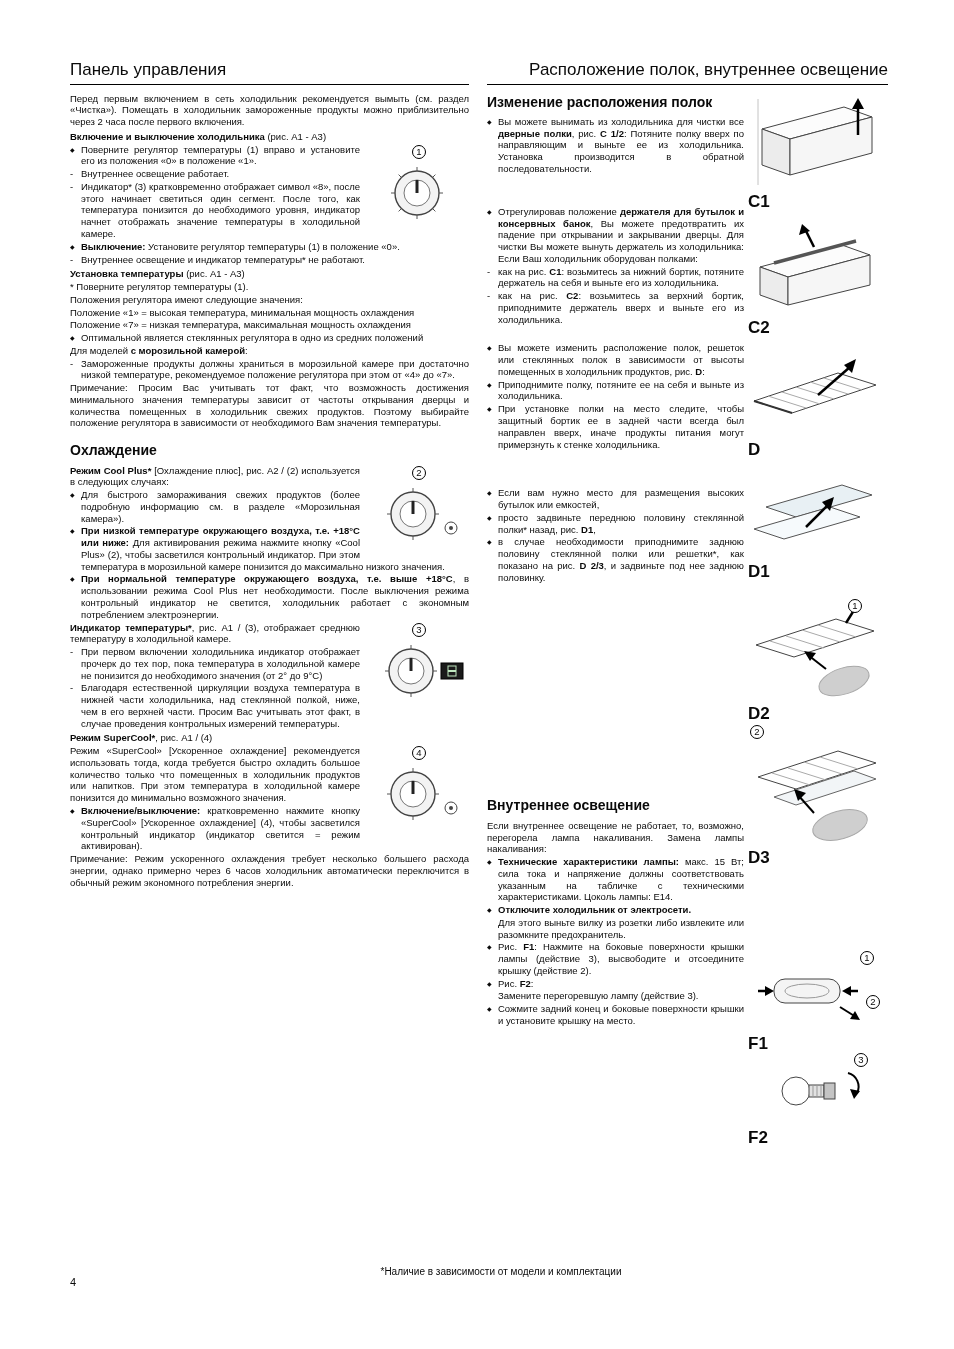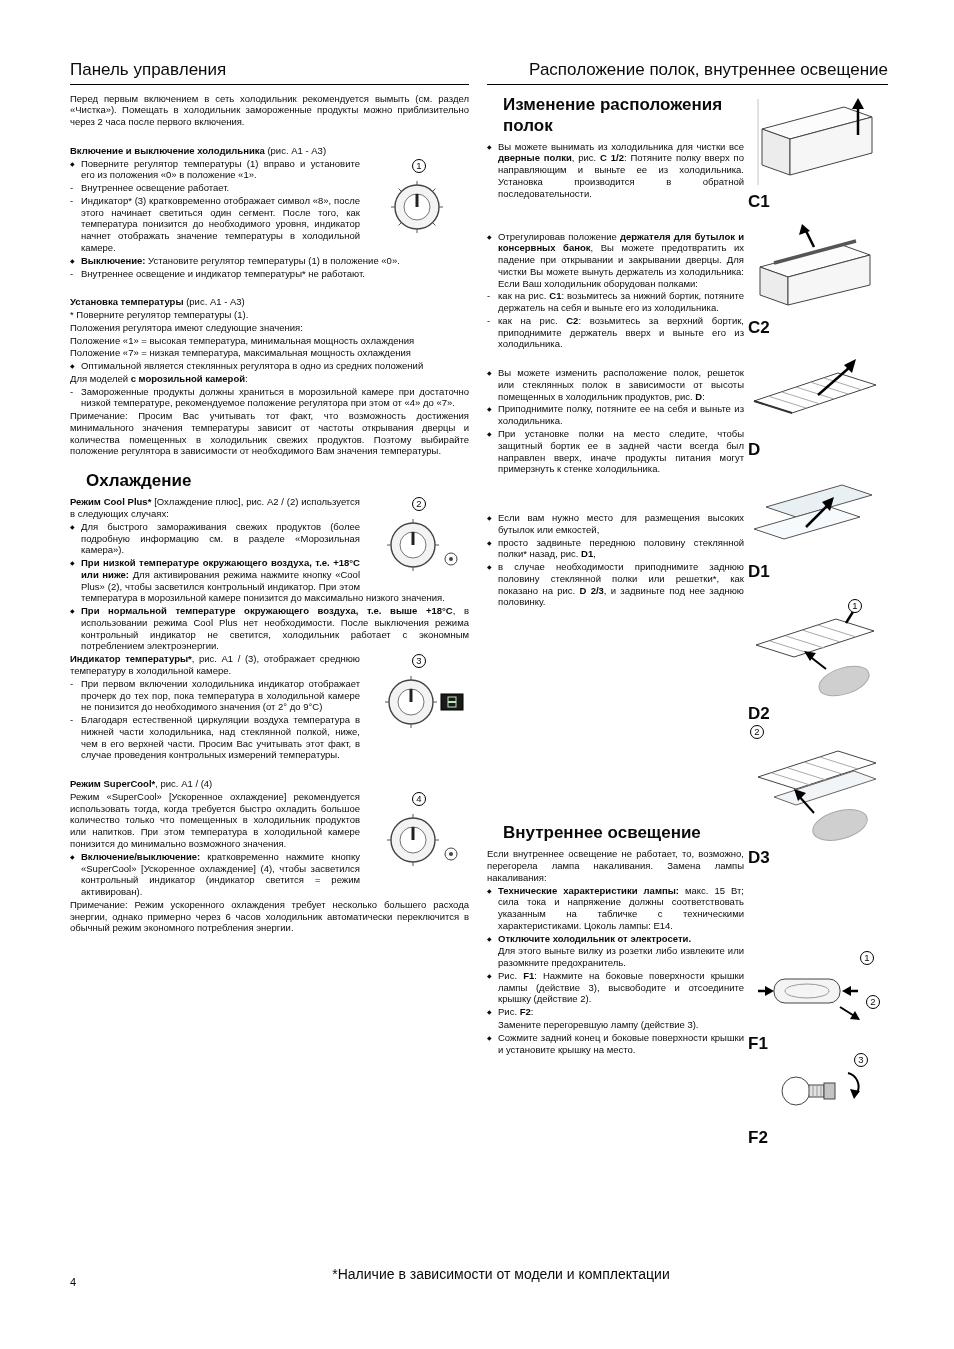--- a/index.html
+++ b/index.html
@@ -10,23 +10,23 @@
     outline:1px solid #e6e6e6;
   }
   .col { position:absolute; top:60px; }
   .col-left  { left:70px;  width:399px; }
   .col-right { left:487px; width:401px; }
   .h1 { font-size:17px; font-weight:normal; line-height:1.15; margin-bottom:4px; }
   .col-right .h1 { text-align:right; }
   .rule { border-bottom:1.3px solid #000; margin-bottom:8px; }
   .flow { font-size:9.5px; line-height:1.24; text-align:justify; }
   .blk { margin-bottom:1px; }
-  .blk.h2 { font-size:17px; font-weight:bold; margin:13px 16px 5px; text-align:left; }
+  .blk.h2 { font-size:14px; font-weight:bold; margin:13px 0 5px; text-align:left; }
   .flow > .h2:first-child { margin-top:1px; }
-  .blk.h { margin-top:17px; }
+  .blk.h { margin-top:3px; }
   .blk.li { position:relative; padding-left:11px; }
   .blk.indent { padding-left:11px; }
   .mk { position:absolute; left:0; top:0; }
   .mk.dm { font-size:6px; top:3px; }
   .b { font-weight:bold; }
   .i { }
 
   
   .dial-fig { float:right; width:100px; margin:1px 0 3px 9px; text-align:center; }
   .circ {
@@ -35,21 +35,21 @@
   }
 
   
   .right-body { display:flex; }
   .right-flow { width:257px; }
   .fig-rail { position:relative; width:144px; min-height:1085px; }
   .fig { position:absolute; left:4px; width:140px; }
   .fig-label { font-weight:bold; font-size:17px; margin-top:1px; }
   .fig-note { position:absolute; }
 
-  .footnote { position:absolute; left:0; right:0; top:1266px; text-align:center; font-size:14px;padding-left:48px; }
+  .footnote { position:absolute; left:0; right:0; top:1266px; text-align:center; font-size:10px;padding-left:48px; }
   .page-number { position:absolute; left:70px; top:1276px; font-size:11px; }
 </style>
 </head>
 <body>
 
 <div class="page">
 
   <div class="col col-left">
     <div class="h1">Панель управления</div>
     <div class="rule"></div>

